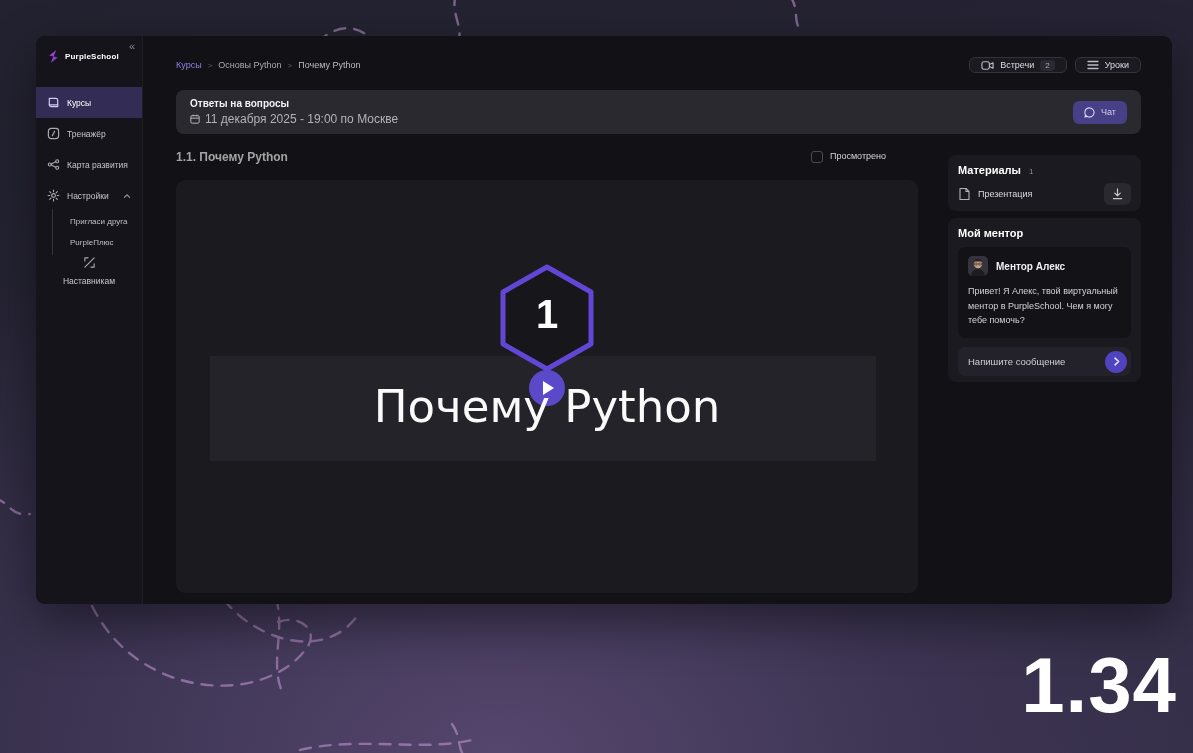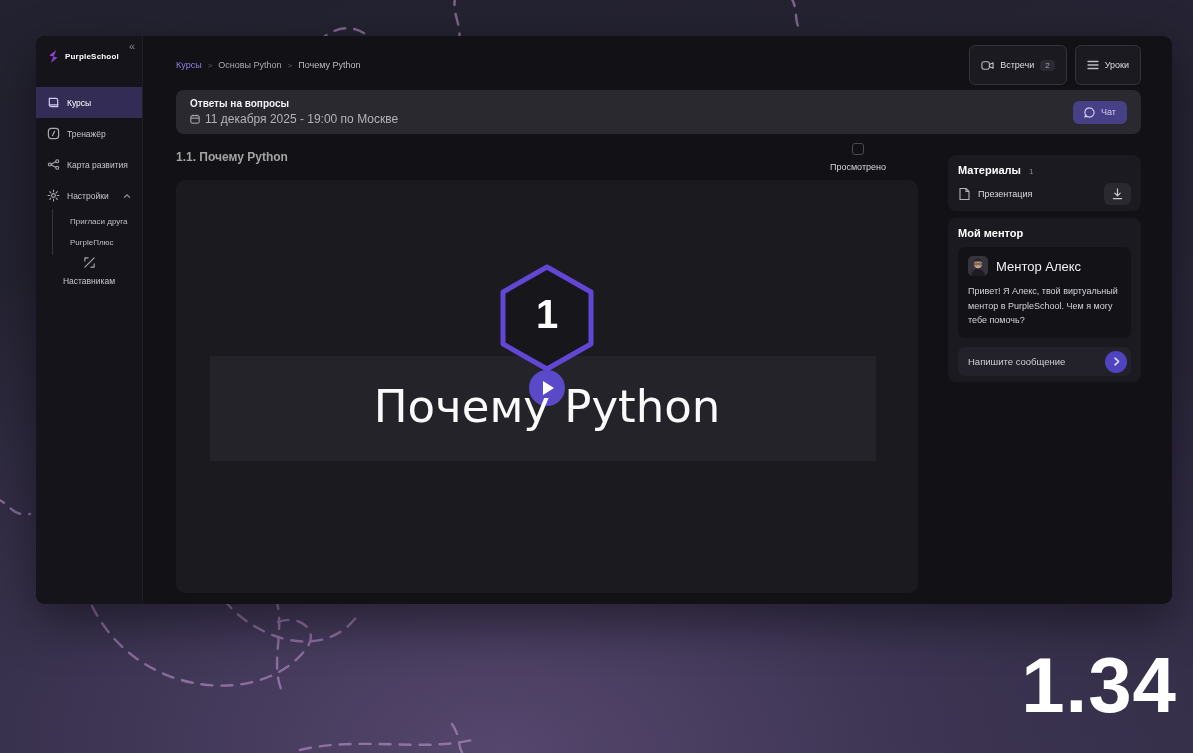--- a/index.html
+++ b/index.html
@@ -41,39 +41,39 @@
 
   
   .main { flex:1; position:relative; padding:16px 31px 0 33px; }
   .header-row { display:flex; align-items:center; justify-content:space-between; height:26px; }
   .breadcrumb { display:flex; align-items:center; gap:6px; font-size:9px; }
   .bc-link { color:#8d80e0; cursor:pointer; }
   .bc-sep { color:#5f5e68; font-size:8px; }
   .bc-item { color:#a9a8b1; }
   .bc-current { color:#bcbbc3; }
   .hdr-buttons { display:flex; gap:8px; }
-  .hbtn { display:flex; align-items:center; gap:6px; height:40px; padding:0 11px;
+  .hbtn { display:flex; align-items:center; gap:6px; height:16px; padding:0 11px;
     background:#1b1a20; border:1px solid #34333b; border-radius:6px;
     color:#dddce2; font-size:9px; cursor:pointer; }
   .hbtn .hi { color:#bdbcc4; display:flex; }
   .hbadge { background:#2b2a32; color:#a7a6af; font-size:8px; padding:1px 5px; border-radius:4px; }
 
   .banner { margin-top:12px; height:44px; background:#2a292f; border-radius:8px;
     display:flex; align-items:center; justify-content:space-between; padding:0 14px; }
   .banner-title { font-size:10px; font-weight:bold; color:#f2f1f5; margin-bottom:3px; }
   .banner-date { display:flex; align-items:center; gap:5px; font-size:12px; color:#b3b2ba; }
   .chat-btn { display:flex; align-items:center; gap:6px; height:23px; padding:0 11px;
     background:#474086; border-radius:6px; color:#d3cdf4; font-size:9px; cursor:pointer; }
 
   .content-row { display:flex; gap:30px; margin-top:14px; }
   .left-col { width:742px; }
   .lesson-row { display:flex; align-items:center; justify-content:space-between;
     height:18px; padding-right:32px; }
   .lesson-title { font-size:12px; font-weight:bold; color:#a3a3a3;text-align:right; }
-  .viewed { display:flex; align-items:center; gap:7px; cursor:pointer;flex-direction:column; }
+  .viewed { display:flex; gap:7px; cursor:pointer; }
   .checkbox { width:12px; height:12px; border:1.5px solid #4b4a54; border-radius:3px; }
   .viewed-label { font-size:9px; color:#d6d5db; }
 
   .video-card { margin-top:14px; width:742px; height:413px; background:#1b1a1f;
     border-radius:9px; position:relative; overflow:hidden; cursor:pointer; }
   .video-band { position:absolute; left:34px; right:42px; top:176px; height:105px; background:#242329; }
   .hexagon { position:absolute; left:50%; top:84px; transform:translateX(-50%); }
   .hex-num { position:absolute; left:50%; top:112px; transform:translateX(-50%);
     font-size:40px; font-weight:bold; color:#fff; }
   .play-btn { position:absolute; left:50%; top:190px; transform:translateX(-50%);
@@ -94,21 +94,21 @@
   .mat-row { display:flex; align-items:center; margin-top:7px; }
   .mat-icon { color:#b3b2bb; display:flex; }
   .mat-name { font-size:9px; color:#dcdbe1; margin-left:7px; }
   .dl-btn { margin-left:auto; width:27px; height:22px; background:#2a2930; border-radius:6px;
     display:flex; align-items:center; justify-content:center; color:#c9c8d0; cursor:pointer; }
 
   .mentor-card { margin-top:7px; height:164px; }
   .mentor-msg { margin-top:8px; background:#131217; border-radius:7px; padding:9px 10px; height:91px; }
   .mentor-row { display:flex; align-items:center; gap:8px; }
   .avatar { width:20px; height:20px; border-radius:5px; background:#2b2a31; overflow:hidden; flex-shrink:0; }
-  .mentor-name { font-size:13px; font-weight:normal; color:#f0eff4; }
+  .mentor-name { font-size:10px; font-weight:bold; color:#f0eff4; }
   .mentor-text { margin-top:8px; font-size:9px; line-height:1.62; color:#d4d3da; }
   .msg-input-row { margin-top:9px; height:29px; background:#23222a; border-radius:7px;
     display:flex; align-items:center; padding:0 4px 0 10px; }
   .msg-input { flex:1; background:transparent; border:none; outline:none;
     color:#d9d8de; font-size:9.5px; font-family:inherit; }
   .msg-input::placeholder { color:#cfced6; }
   .send-btn { width:22px; height:22px; border-radius:50%; background:#4f43c0; border:none;
     display:flex; align-items:center; justify-content:center; color:#e8e5fb; cursor:pointer; }
 
   

